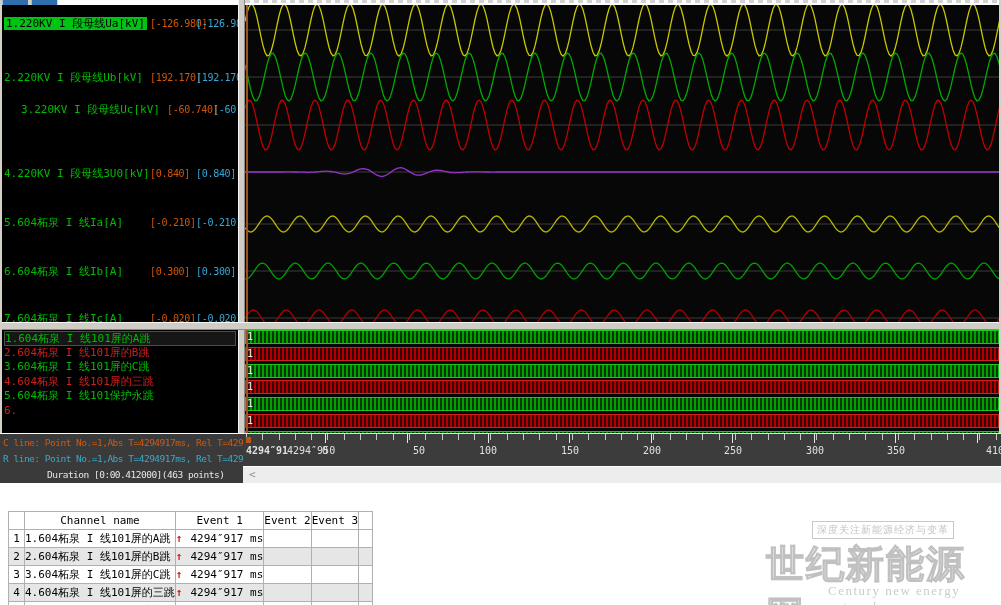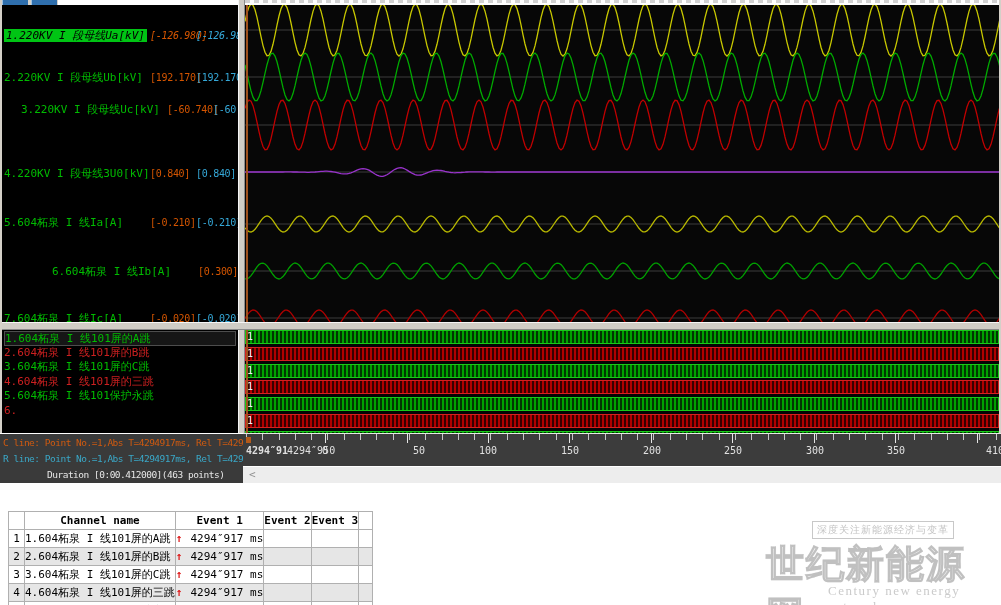--- a/index.html
+++ b/index.html
@@ -61,21 +61,21 @@
   .hscroll .arr{position:absolute;left:6px;top:1px;font-size:11px;color:#909090;}
   
   .event-bar{position:absolute;left:0;top:483px;width:1001px;height:22px;background:#ececec;
              border-bottom:1px solid #a8a8a8;box-sizing:border-box;}
   .event-bar span{position:absolute;left:4px;top:4px;font-size:12px;color:#000;}
   
   .bottom-area{position:absolute;left:0;top:505px;width:1001px;height:100px;background:#fff;overflow:hidden;}
   table.ev{position:absolute;left:8px;top:6px;border-collapse:collapse;table-layout:fixed;
            font-size:11px;background:#fff;border:1px solid #777;}
   table.ev th,table.ev td{border:1px solid #b0b0b0;padding:0;overflow:hidden;white-space:nowrap;}
-  table.ev th{height:17px;font-weight:bold;text-align:center;background:#fff;}
+  table.ev th{height:17px;font-weight:normal;text-align:center;background:#fff;}
   table.ev td{height:17px;}
   tr.tr-alt td{background:#e6e6e6;}
   .td-no{text-align:center;}
   .td-name{padding-left:3px;}
   .td-ev{padding-left:6px;}
   .ev-arrow{color:#dd1111;font-weight:bold;margin-right:8px;}
   
   .wm-box{position:absolute;left:812px;top:16px;border:1px solid #c8c8c8;color:#c4c4c4;
           font-size:10px;padding:1px 4px;letter-spacing:1px;}
   .wm-title{position:absolute;left:766px;top:34px;font-size:38px;font-weight:bold;color:#f4f4f4;
@@ -89,26 +89,26 @@
 
 <div id="window">
 
   <div class="toolbar-strip">
     <div class="tb-btn b1"></div>
     <div class="tb-btn b2"></div>
   </div>
   <div class="top-dashes"></div>
 
   <div class="analog-panel">
-      <div class="an-row" style="top: 23px; font-style: italic;"><span class="an-name an-sel">1.220KV I 段母线Ua[kV]</span><span class="an-v1">[-126.980]</span><span class="an-v2">[-126.980]</span></div>
+      <div class="an-row" style="top: 11px;"><span class="an-name an-sel">1.220KV I 段母线Ua[kV]</span><span class="an-v1">[-126.980]</span><span class="an-v2">[-126.980]</span></div>
       <div class="an-row" style="top: 65px;"><span class="an-name">2.220KV I 段母线Ub[kV]</span><span class="an-v1">[192.170]</span><span class="an-v2">[192.170]</span></div>
       <div class="an-row" style="top: 97px; margin-left: 17px;"><span class="an-name">3.220KV I 段母线Uc[kV]</span><span class="an-v1">[-60.740]</span><span class="an-v2">[-60.740]</span></div>
       <div class="an-row" style="top: 161px;"><span class="an-name">4.220KV I 段母线3U0[kV]</span><span class="an-v1">[0.840]</span><span class="an-v2">[0.840]</span></div>
       <div class="an-row" style="top: 210px;"><span class="an-name">5.604柘泉 I 线Ia[A]</span><span class="an-v1">[-0.210]</span><span class="an-v2">[-0.210]</span></div>
-      <div class="an-row" style="top: 259px; margin-left: 48px;"><span class="an-name">6.604柘泉 I 线Ib[A]</span><span class="an-v1">[0.300]</span><span class="an-v2">[0.300]</span></div>
+      <div class="an-row" style="top: 259px;"><span class="an-name">6.604柘泉 I 线Ib[A]</span><span class="an-v1">[0.300]</span><span class="an-v2">[0.300]</span></div>
       <div class="an-row" style="top: 306px;"><span class="an-name">7.604柘泉 I 线Ic[A]</span><span class="an-v1">[-0.020]</span><span class="an-v2">[-0.020]</span></div>
     </div>
 
   <div class="wave-panel">
     <svg width="756" height="317">
         <line x1="0" x2="756" y1="25" y2="25" stroke="#3d3d3d"></line>
         <line x1="0" x2="756" y1="72" y2="72" stroke="#3d3d3d"></line>
         <line x1="0" x2="756" y1="120" y2="120" stroke="#3d3d3d"></line>
         <line x1="0" x2="756" y1="167" y2="167" stroke="#3d3d3d"></line>
         <line x1="0" x2="756" y1="219" y2="219" stroke="#3d3d3d"></line>

